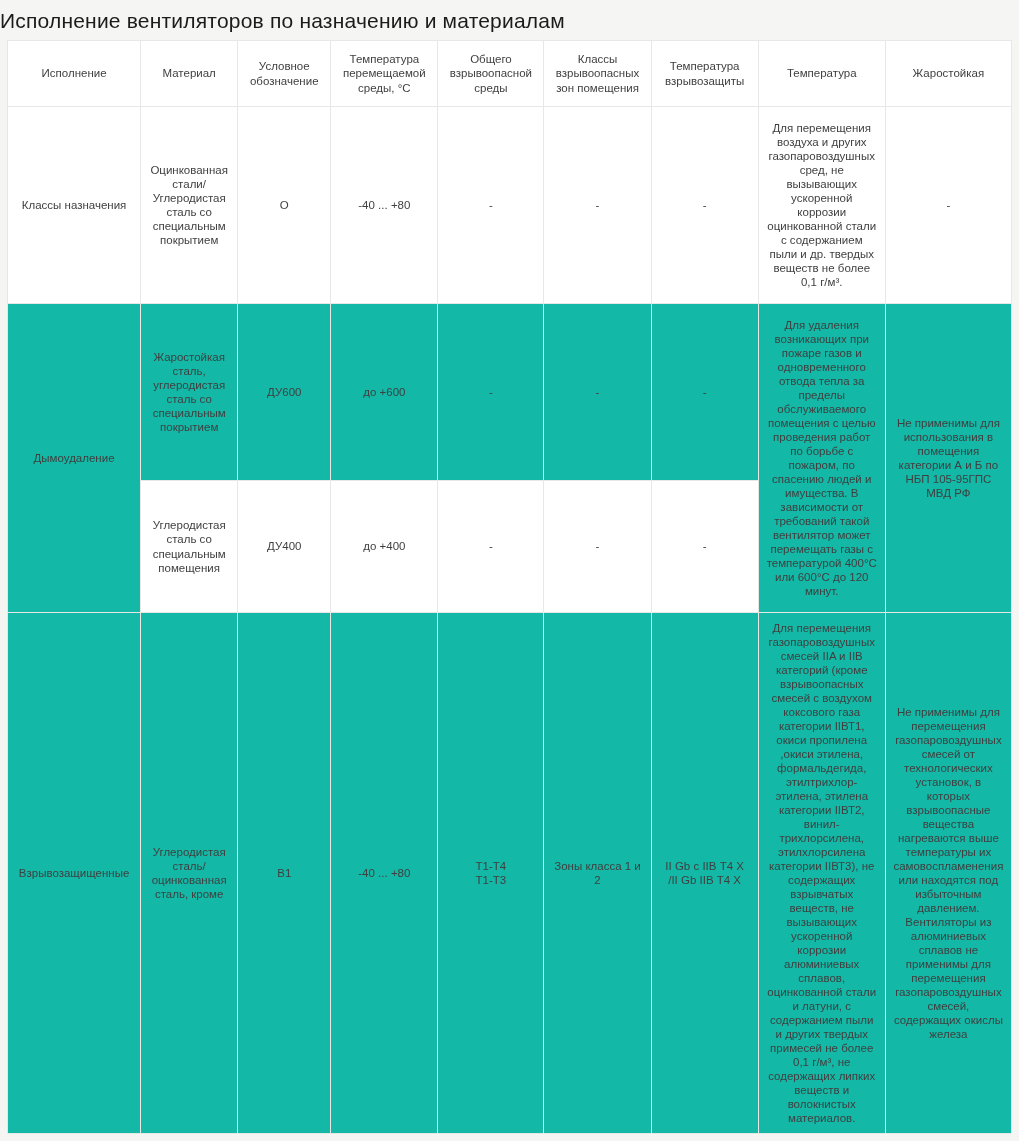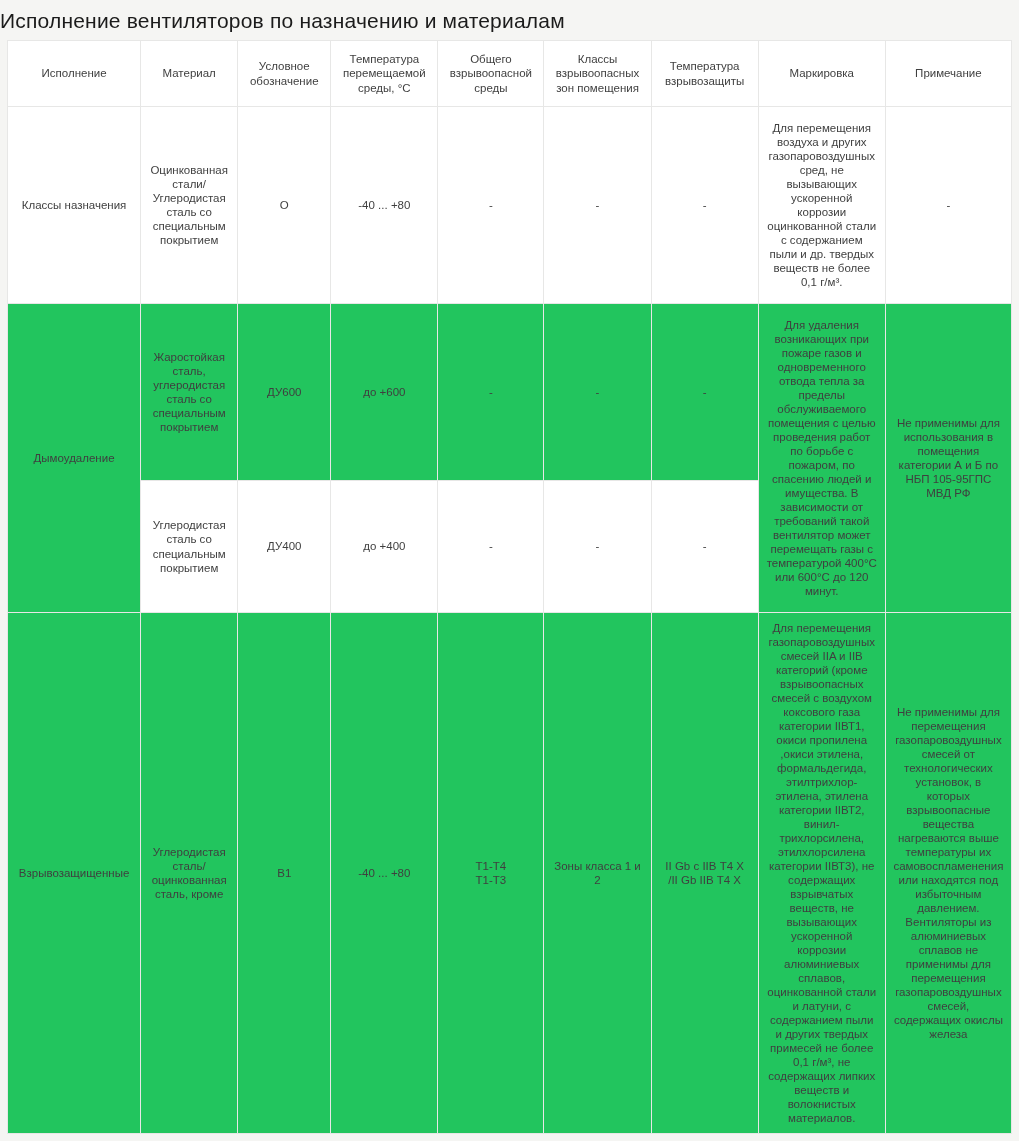--- a/index.html
+++ b/index.html
@@ -38,21 +38,21 @@
     line-height: 1.22;
     font-weight: normal;
     white-space: pre-line;
     overflow-wrap: break-word;
   }
   .spec-table thead tr { height: 66px; }
   tr.row-a { height: 197px; }
   tr.row-b1 { height: 177px; }
   tr.row-b2 { height: 132px; }
   tr.row-c { height: 521px; }
-  tr.striped td { background: #22c55e; }
+  tr.striped td { background: #14b8a6; }
 </style>
 </head>
 <body>
 
 <h1 class="page-title">Исполнение вентиляторов по назначению и материалам</h1>
 
 <table class="spec-table">
   <colgroup>
     <col style="width:133px">
     <col style="width:97px">
@@ -66,22 +66,22 @@
   </colgroup>
   <thead>
     <tr>
       <th>Исполнение</th>
       <th>Материал</th>
       <th>Условное обозначение</th>
       <th>Температура перемещаемой среды, °С</th>
       <th>Общего взрывоопасной среды</th>
       <th>Классы взрывоопасных зон помещения</th>
       <th>Температура взрывозащиты</th>
-      <th>Маркировка</th>
-      <th>Примечание</th>
+      <th>Температура</th>
+      <th>Жаростойкая</th>
     </tr>
   </thead>
   <tbody>
     <tr class="row-a">
       <td>Классы назначения</td>
       <td>Оцинкованная стали/ Углеродистая сталь со специальным покрытием</td>
       <td>О</td>
       <td>-40 ... +80</td>
       <td>-</td>
       <td>-</td>
@@ -94,21 +94,21 @@
       <td>Жаростойкая сталь, углеродистая сталь  со специальным покрытием</td>
       <td>ДУ600</td>
       <td>до +600</td>
       <td>-</td>
       <td>-</td>
       <td>-</td>
       <td rowspan="2">Для удаления возникающих при пожаре газов и одновременного отвода тепла за пределы обслуживаемого помещения с целью проведения работ по борьбе с пожаром, по спасению людей и имущества. В зависимости от требований такой вентилятор может перемещать газы с температурой 400°С или 600°С до 120 минут.</td>
       <td rowspan="2">Не применимы для использования в помещения категории А и Б по НБП 105-95ГПС МВД РФ</td>
     </tr>
     <tr class="row-b2">
-      <td>Углеродистая сталь со специальным покрытием</td>
+      <td>Углеродистая сталь со специальным помещения</td>
       <td>ДУ400</td>
       <td>до +400</td>
       <td>-</td>
       <td>-</td>
       <td>-</td>
     </tr>
     <tr class="row-c striped">
       <td>Взрывозащищенные</td>
       <td>Углеродистая сталь/ оцинкованная сталь, кроме</td>
       <td>В1</td>

